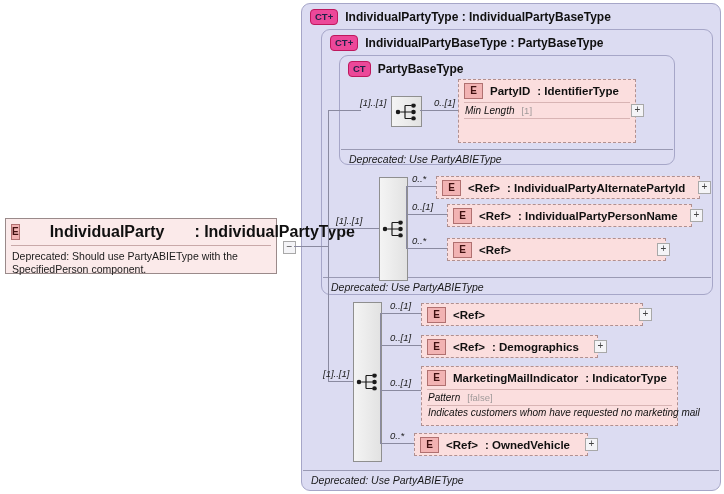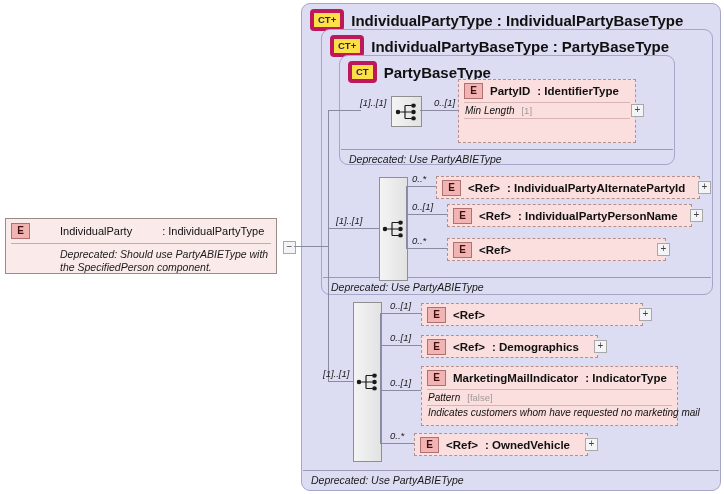--- a/index.html
+++ b/index.html
@@ -10,40 +10,40 @@
   .abs{position:absolute;box-sizing:border-box;}
 
   
   .hline{position:absolute;border-top:1px solid #8a8aa0;height:0;}
   .vline{position:absolute;border-left:1px solid #8a8aa0;width:0;}
 
   
   .elembox{background:#fbeaea;border:1px solid #9a8a8a;}
   .elembox .hdr{padding:4px 6px 4px 5px;display:flex;align-items:center;gap:6px;}
   .elembox .sep{border-top:1px solid #c9a9a9;margin:0 5px;}
-  .elembox .desc{padding:4px 6px 5px 6px;font-style:italic;font-size:10.5px;line-height:1.25;color:#1a1a1a;margin-left:48px;}
+  .elembox .desc{padding:4px 6px 5px 6px;font-size:10.5px;line-height:1.25;color:#1a1a1a;}
 
   .badgeE{display:inline-block;width:17px;height:14px;line-height:14px;text-align:center;
           background:#f2b3b3;border:1px solid #b07070;color:#401010;
           font-size:10px;font-weight:bold;font-family:"Liberation Sans",sans-serif;}
-  .nm{font-size:11px;font-weight:normal;color:#101010;white-space:nowrap;padding-left:24px;}
+  .nm{font-size:16px;font-weight:bold;color:#101010;white-space:nowrap;padding-left:24px;}
 
   
   .tog{position:absolute;width:11px;height:11px;background:#f4f4f7;border:1px solid #a8a8a8;
        line-height:9px;text-align:center;font-size:10px;color:#444;font-family:"Liberation Sans",sans-serif;}
 
   
   .ctpanel{background:#dcdcf2;border:1px solid #a6a6c8;border-radius:9px;}
   .ctpanel.inner{background:#dcdcf2;}
   .ctpanel.l3{background:#dcdcf2;}
   .ct-title{display:flex;align-items:center;gap:7px;padding:4px 0 0 7px;}
   .badgeCT{display:inline-block;height:14px;line-height:13px;padding:0 4px;border-radius:4px;
-           background:#fde047;border:4px solid #be185d;color:#22224a;font-size:9.5px;font-weight:bold;
+           background:#ec4899;border:1px solid #be185d;color:#22224a;font-size:9.5px;font-weight:bold;
            white-space:nowrap;font-family:"Liberation Sans",sans-serif;}
-  .ct-name{font-size:15px;font-weight:bold;color:#101010;white-space:nowrap;}
+  .ct-name{font-size:12px;font-weight:bold;color:#101010;white-space:nowrap;}
 
   
   .depfoot{position:absolute;left:0;right:10px;border-top:1px solid #9a9ab4;}
   .depfoot span{display:block;padding:3px 0 0 8px;font-style:italic;font-size:10.5px;color:#1a1a1a;white-space:nowrap;}
 
   
   .comp{position:absolute;background:linear-gradient(to right,#f4f4f4,#e2e2e2);border:1px solid #8f8f8f;}
   .comp svg{position:absolute;left:50%;top:50%;transform:translate(-50%,-50%);}
 
   

